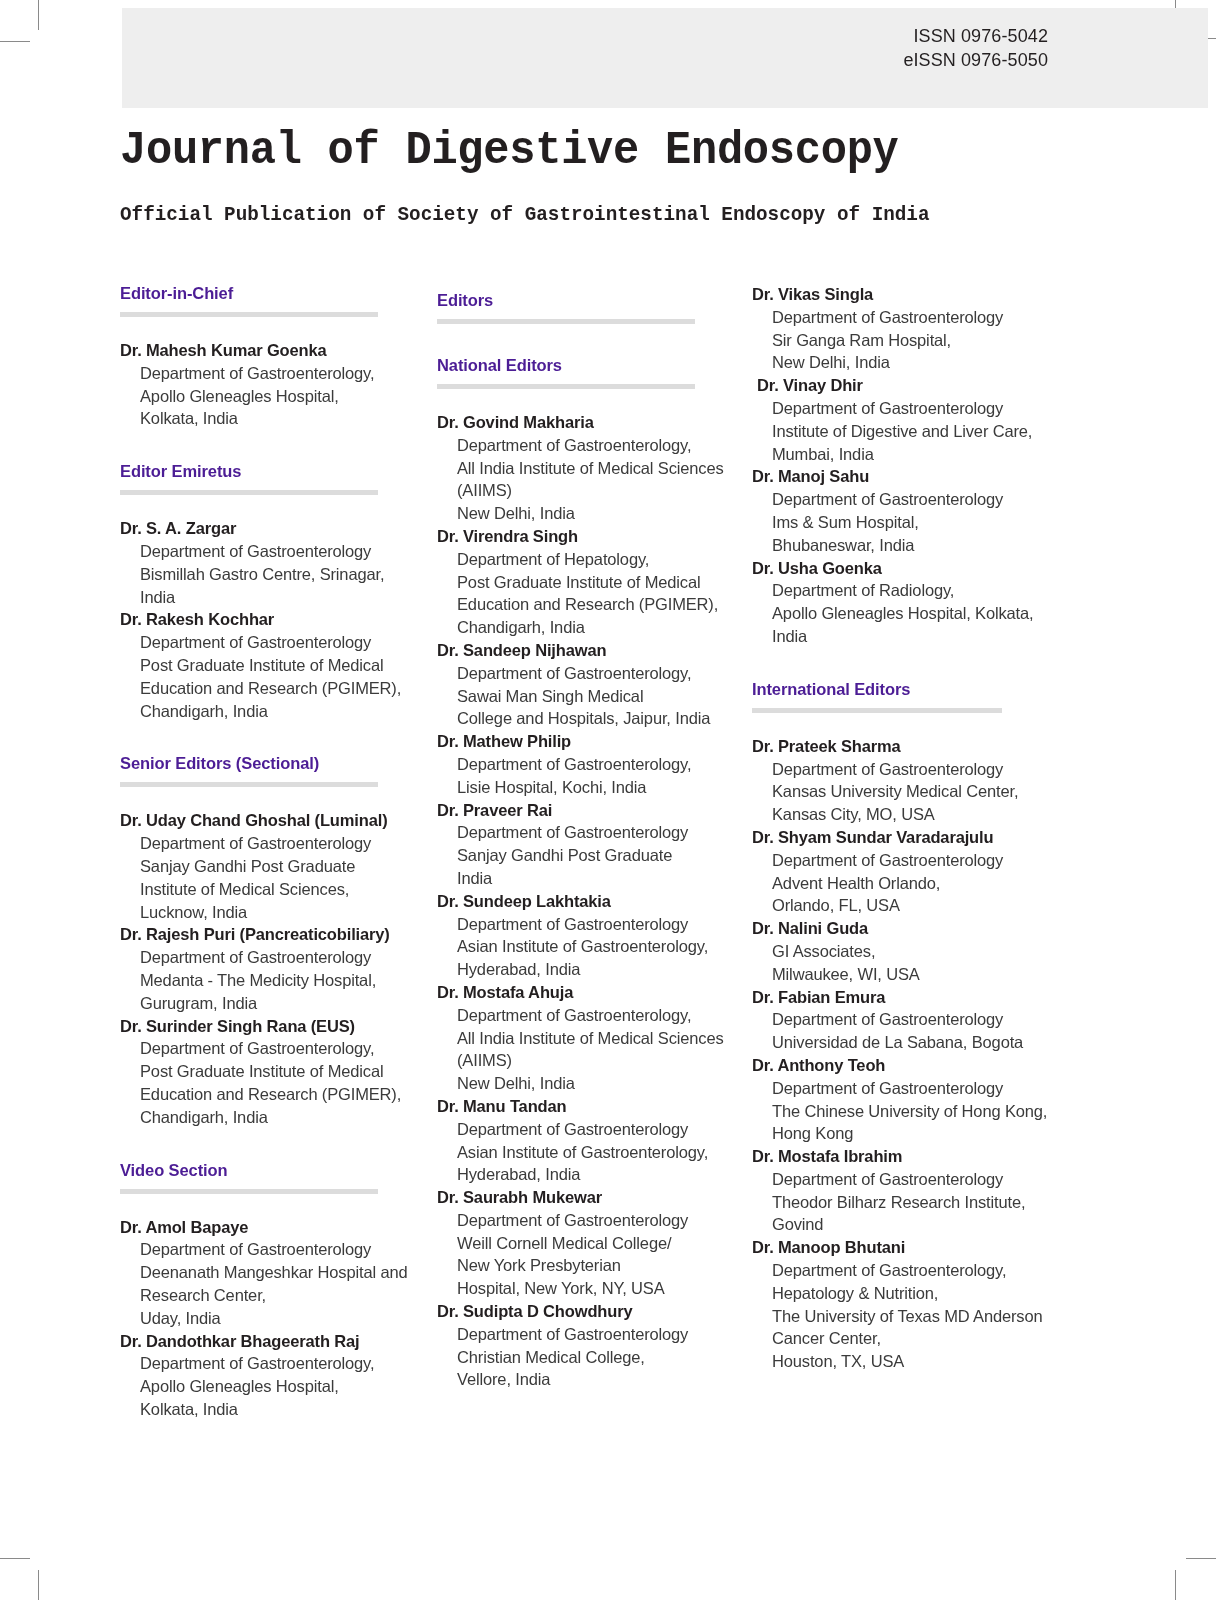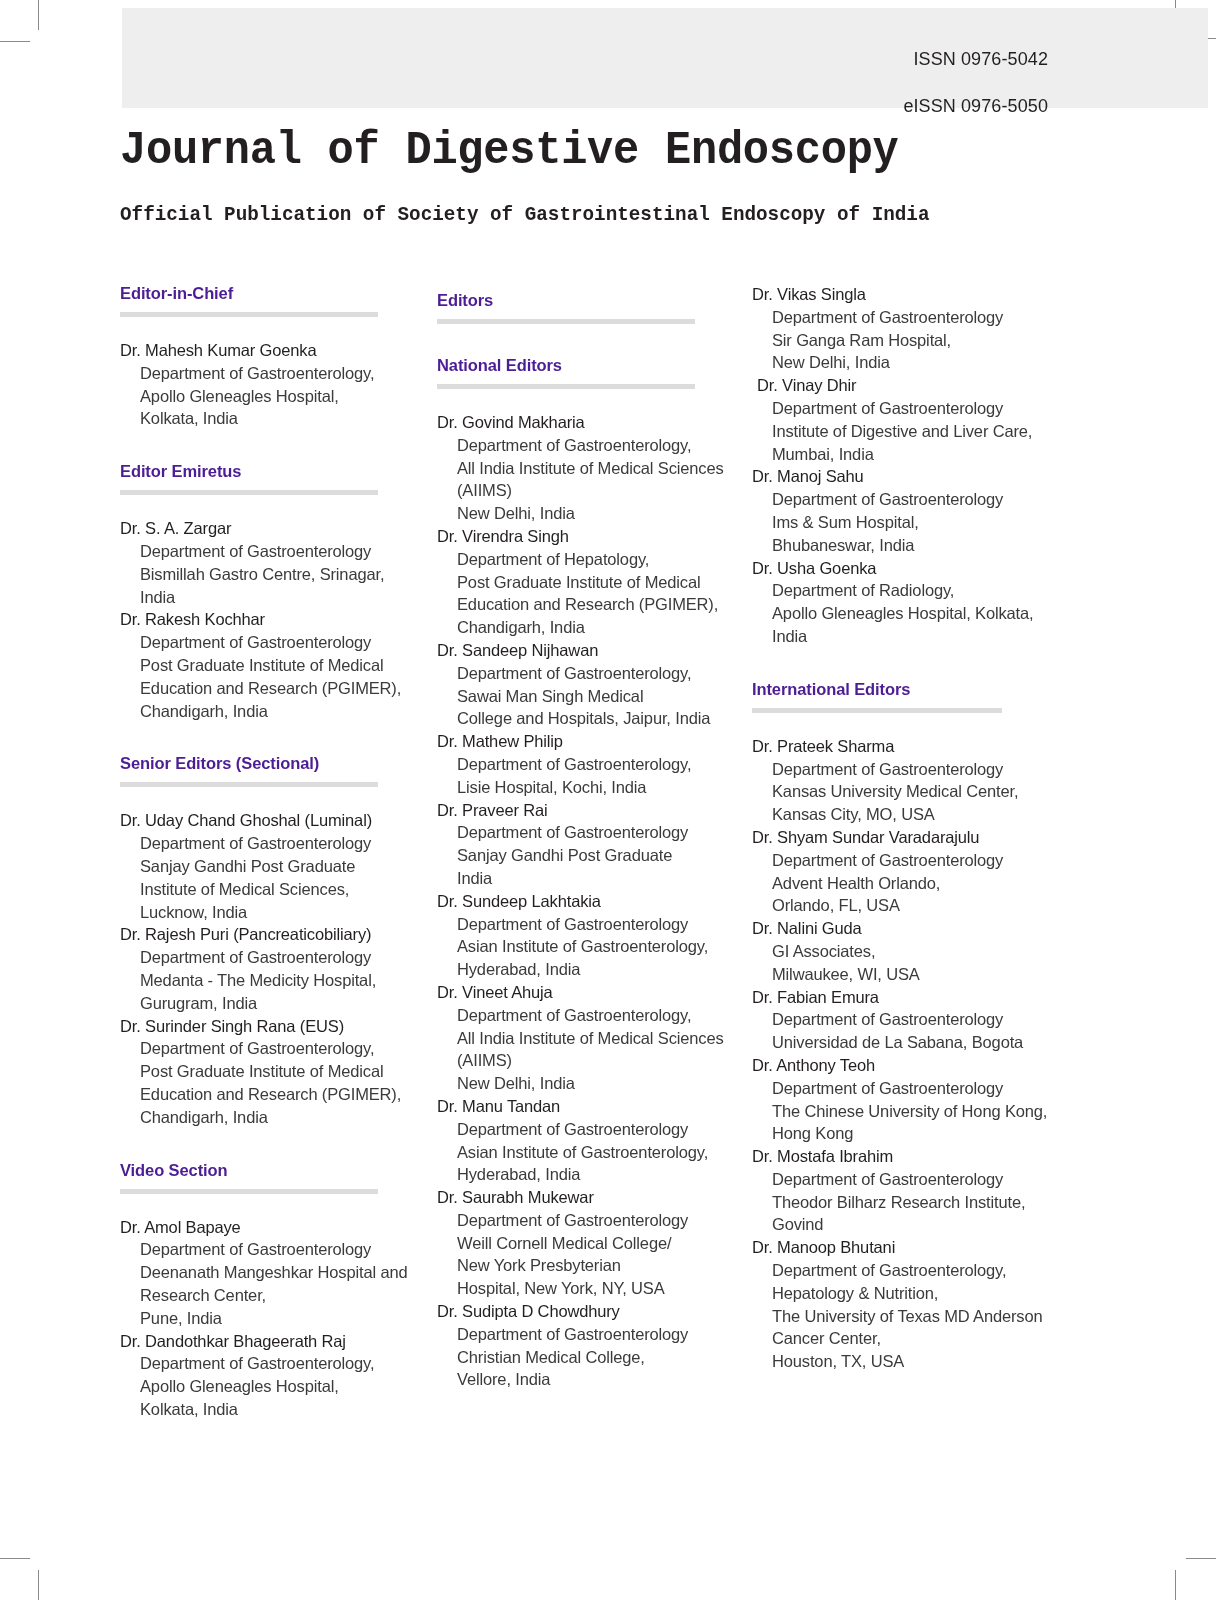--- a/index.html
+++ b/index.html
@@ -40,21 +40,20 @@
     background: #eeeeee;
     box-sizing: border-box;
     padding: 16px 160px 0 0;
     text-align: right;
   }
   .issn-line {
     font-size: 18px;
     line-height: 24px;
     color: #231f20;
     letter-spacing: .1px;
-    margin-top: 23px;
   }
 
   
   .masthead {
     position: absolute;
     left: 120px;
     top: 122px;
     width: 980px;
     font-family: Liberation Mono, monospace;
   }
@@ -105,21 +104,21 @@
     width: 258px;
   }
   .col-3 .section-rule { width: 250px; }
 
   .gap-after-rule { height: 22px; }
   .gap-between-sections { height: 31px; }
 
   .person { margin: 0 0 0 0; }
   .person-name {
     font-size: 16.5px;
-    font-weight: normal;
+    font-weight: bold;
     line-height: 22.8px;
     color: #231f20;
     letter-spacing: -0.15px;
   }
   .person-aff {
     font-size: 16.5px;
     font-weight: normal;
     line-height: 22.8px;
     color: #3b3b3b;
     padding-left: 20px;
@@ -202,21 +201,21 @@
       </div>
       <div class="gap-between-sections"></div>
       <div class="section-head">Video Section</div>
       <div class="section-rule"></div>
       <div class="gap-after-rule"></div>
       <div class="person">
         <div class="person-name">Dr. Amol Bapaye</div>
         <div class="person-aff">Department of Gastroenterology</div>
         <div class="person-aff">Deenanath Mangeshkar Hospital and</div>
         <div class="person-aff">Research Center,</div>
-        <div class="person-aff">Pune, India</div>
+        <div class="person-aff">Uday, India</div>
       </div>
       <div class="person">
         <div class="person-name">Dr. Dandothkar Bhageerath Raj</div>
         <div class="person-aff">Department of Gastroenterology,</div>
         <div class="person-aff">Apollo Gleneagles Hospital,</div>
         <div class="person-aff">Kolkata, India</div>
       </div>
     </div>
   <div class="col col-2">
       <div class="section-head">Editors</div>
@@ -256,21 +255,21 @@
         <div class="person-aff">Sanjay Gandhi Post Graduate</div>
         <div class="person-aff">India</div>
       </div>
       <div class="person">
         <div class="person-name">Dr. Sundeep Lakhtakia</div>
         <div class="person-aff">Department of Gastroenterology</div>
         <div class="person-aff">Asian Institute of Gastroenterology,</div>
         <div class="person-aff">Hyderabad, India</div>
       </div>
       <div class="person">
-        <div class="person-name">Dr. Vineet Ahuja</div>
+        <div class="person-name">Dr. Mostafa Ahuja</div>
         <div class="person-aff">Department of Gastroenterology,</div>
         <div class="person-aff">All India Institute of Medical Sciences</div>
         <div class="person-aff">(AIIMS)</div>
         <div class="person-aff">New Delhi, India</div>
       </div>
       <div class="person">
         <div class="person-name">Dr. Manu Tandan</div>
         <div class="person-aff">Department of Gastroenterology</div>
         <div class="person-aff">Asian Institute of Gastroenterology,</div>
         <div class="person-aff">Hyderabad, India</div>

